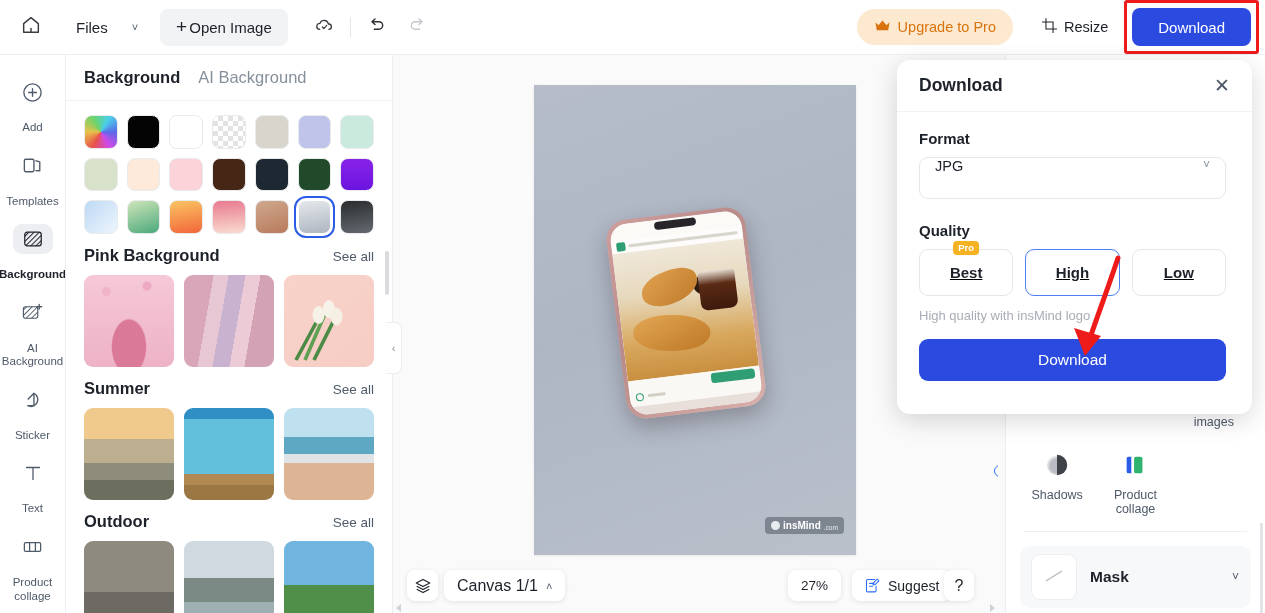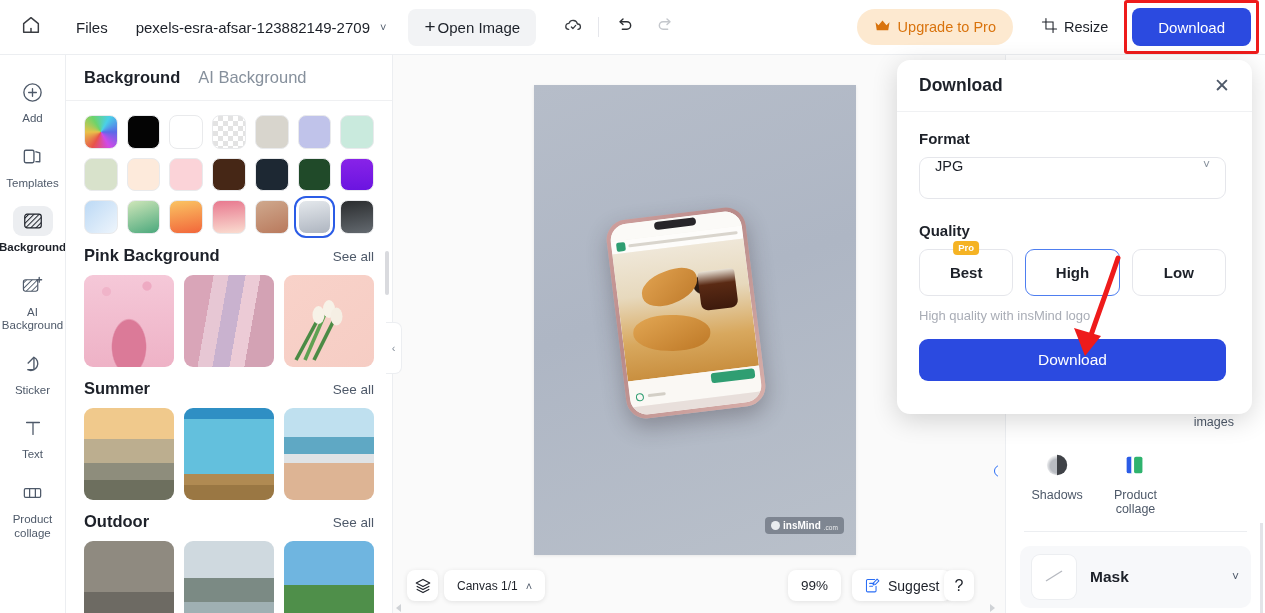--- a/index.html
+++ b/index.html
@@ -50,21 +50,21 @@
   }
 
   
   .rail {
     position:absolute; left:0; top:55px; width:66px; height:558px;
     background:#fff; border-right:1px solid #eceef1;
     display:flex; flex-direction:column; align-items:center; padding-top:16px; gap:2px;
     overflow:hidden;
   }
   .rail-item {
-    width:58px; display:flex; flex-direction:column; align-items:center; gap:5px;
+    width:58px; display:flex; flex-direction:column; align-items:center; gap:14px;
     padding:6px 0 8px; cursor:pointer; border-radius:10px;
   }
   .rail-ico { width:40px; height:30px; display:flex; align-items:center; justify-content:center; border-radius:9px; }
   .rail-item.active .rail-ico { background:#eceef1; }
   .rail-lbl { font-size:11.5px; color:#4e5969; text-align:center; line-height:1.18; }
   .rail-item.active .rail-lbl { color:#1d2129; font-weight:700; }
 
   
   .panel {
     position:absolute; left:66px; top:55px; width:327px; height:558px;
@@ -196,21 +196,21 @@
   .dlg-title { font-size:17.5px; font-weight:700; color:#1d2129; }
   .dlg-x { font-size:19px; color:#4e5969; cursor:pointer; line-height:1; }
   .dlg-body { padding:18px 26px 0 22px; }
   .fld-lbl { font-size:15px; font-weight:700; color:#1d2129; margin-bottom:10px; }
   .select {
     height:42px; border:1px solid #e5e6eb; border-radius:9px; display:flex;
     justify-content:space-between; padding:0 15px; cursor:pointer;
     font-size:14.5px; color:#1d2129;
   }
   .qlabel { margin:23px 0 10px; }
-  .qrow { display:flex; gap:12px; }
+  .qrow { display:flex; gap:12px;text-decoration:underline; }
   .qbtn {
     flex:1; height:47px; border:1px solid #e5e6eb; border-radius:9px;
     display:flex; align-items:center; justify-content:center;
     font-size:15px; font-weight:700; color:#1d2129; cursor:pointer; position:relative;
   }
   .qbtn.sel { border:1.5px solid #4e7ef0; }
   .pro-badge {
     position:absolute; top:-9px; left:50%; transform:translateX(-50%);
     background:#f5b324; color:#fff; font-size:9.5px; font-weight:700;
     padding:1px 5px; border-radius:4px; line-height:1.3;
@@ -230,21 +230,20 @@
   <div class="topbar">
     <div class="home-btn">
       <span>
         <svg width="22" height="22" viewBox="0 0 24 24" fill="none" stroke="#3a3d42" stroke-width="1.6" stroke-linejoin="round">
           <path d="M4 10.5 12 4l8 6.5V20H4z"></path>
             <path d="M12 20v-4.2" stroke-linecap="round"></path>
         </svg>
       </span>
     </div>
     <div class="tb-files">Files</div>
-    <div class="tb-filename">pexels-esra-afsar-123882149-2709</div>
     <div class="tb-caret">˅</div>
     <div class="open-image">
       <span class="open-plus">+</span>
       <span>Open Image</span>
     </div>
     <div class="tb-icon" style="margin-left:20px">
       <span>
         <svg width="21" height="21" viewBox="0 0 24 24" fill="none" stroke="#3a3d42" stroke-width="1.5" stroke-linecap="round" stroke-linejoin="round">
           <path d="M6.5 16.5a3.5 3.5 0 0 1 .4-7 5 5 0 0 1 9.6.8 3.1 3.1 0 0 1 .6 6.2"></path>
           <path d="M9.6 13.7l1.7 1.8 3.2-3.6"></path>
@@ -512,25 +511,25 @@
 
     <div class="cv-bottom">
       <div class="cb-box" style="left:14px; top:10px; width:31px; justify-content:center;">
         <svg width="18" height="18" viewBox="0 0 24 24" fill="none" stroke="#1d2129" stroke-width="1.5" stroke-linejoin="round">
           <path d="M12 3.2 21 8l-9 4.8L3 8z"></path>
             <path d="M3.6 12.3 12 16.8l8.4-4.5"></path>
             <path d="M3.6 16.3 12 20.8l8.4-4.5"></path>
         </svg>
       </div>
       <div class="cb-box" style="left:51px; top:10px; padding:0 13px; gap:8px;">
-        <span style="font-size:12px;color:#1d2129">Canvas 1/1</span>
+        <span style="font-size:16px;color:#1d2129">Canvas 1/1</span>
         <span style="font-size:11px;color:#4e5969">˄</span>
       </div>
       <div class="cb-box" style="left:395px; top:10px; padding:0 13px;">
-        <span class="zoom-pct">99%</span>
+        <span class="zoom-pct">27%</span>
       </div>
       <div class="cb-box" style="left:459px; top:10px; padding:0 12px; gap:7px;">
         <svg width="17" height="17" viewBox="0 0 24 24" fill="none" stroke="#2b6ef5" stroke-width="1.5" stroke-linecap="round" stroke-linejoin="round">
           <path d="M15 3.5H5.2A1.7 1.7 0 0 0 3.5 5.2v14.1A1.7 1.7 0 0 0 5.2 21h10.1a1.7 1.7 0 0 0 1.7-1.7V13"></path>
           <path d="M8 9h6M8 13h4"></path>
             <path d="M18.5 3 21 5.5 15.8 10.7l-3 .6.6-3z"></path>
         </svg>
         <span class="suggest-txt">Suggest</span>
       </div>
       <div class="cb-box" style="left:551px; top:10px; width:30px; justify-content:center;">

